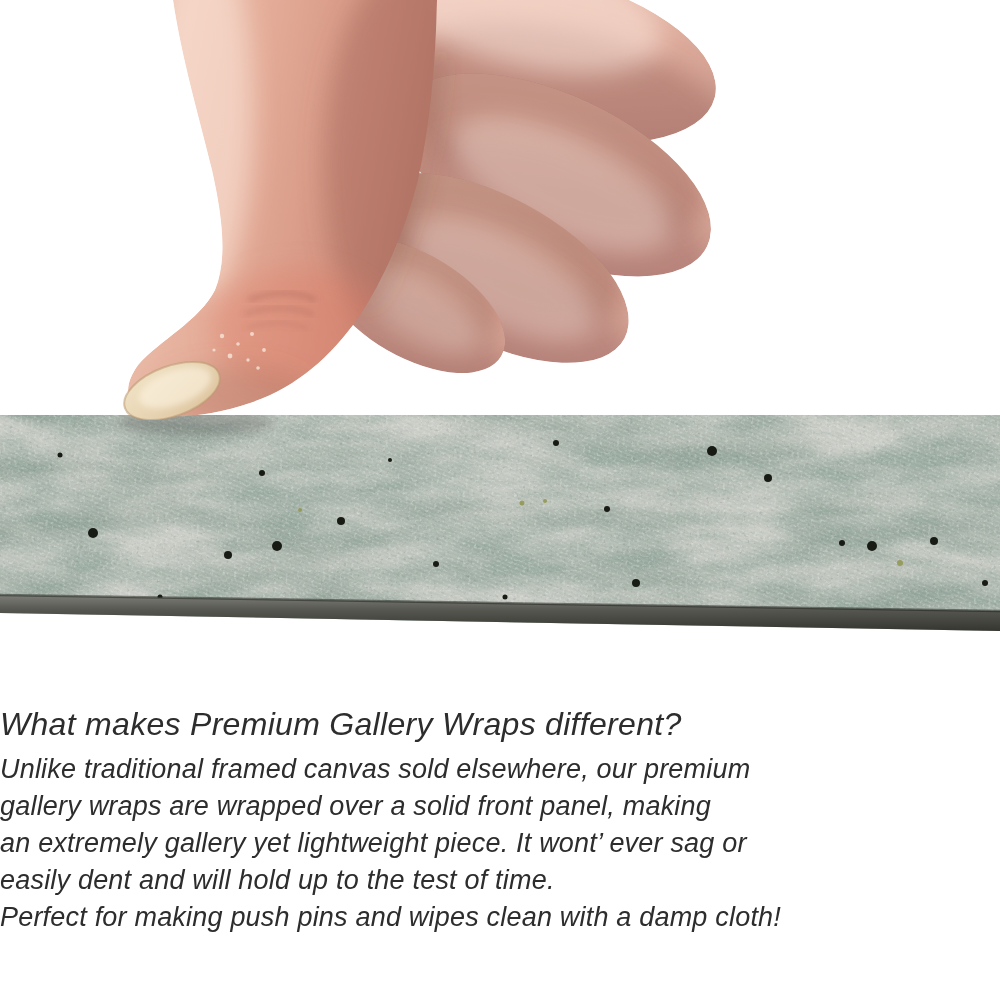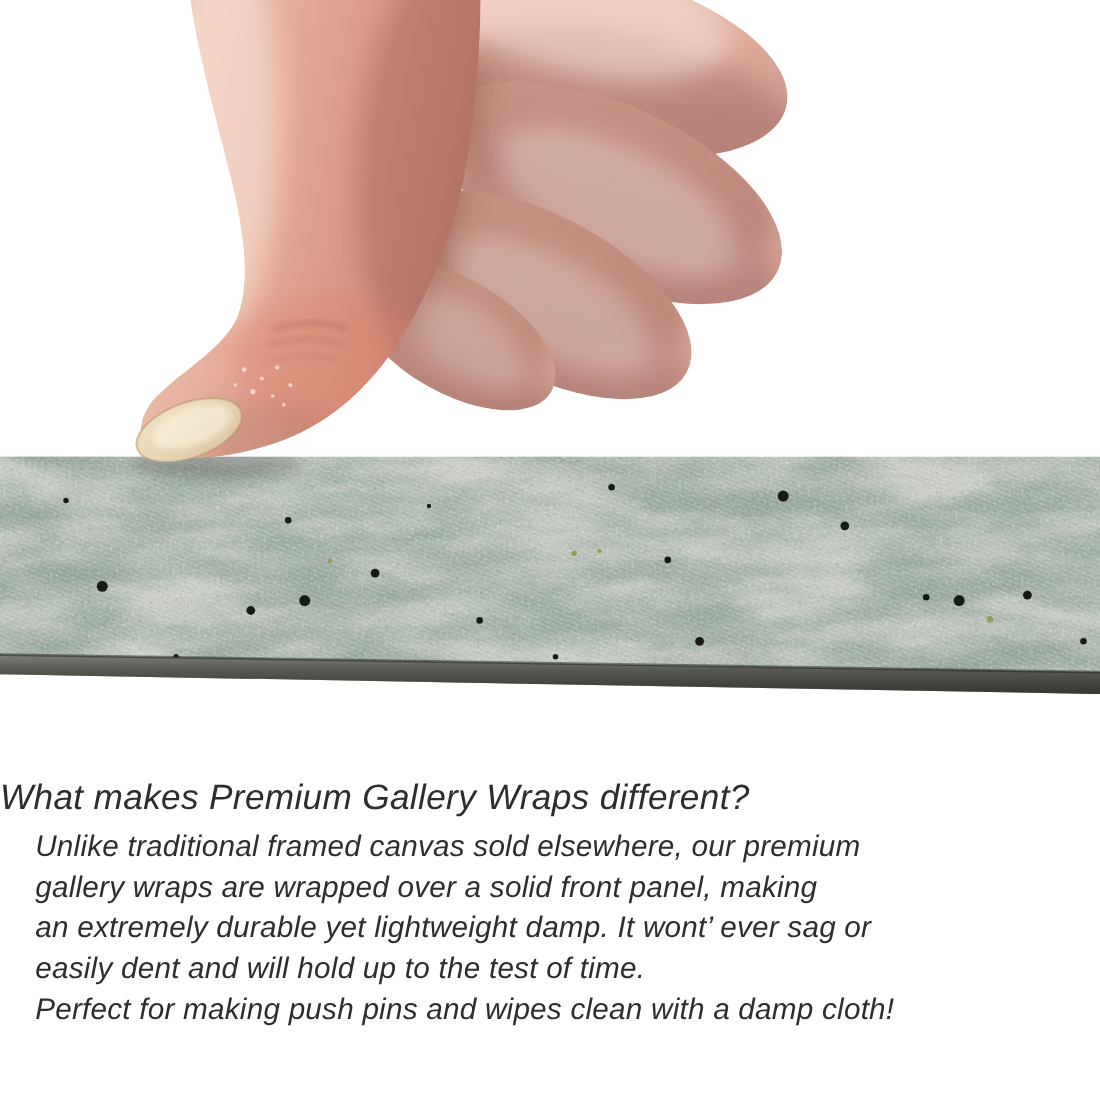--- a/index.html
+++ b/index.html
@@ -11,21 +11,21 @@
   .strip-wrap{position:absolute;top:415px;left:0;width:1000px;height:218px;z-index:1;}
   .copy{
     position:absolute;top:704px;left:0;width:1000px;z-index:3;
     text-align:left;font-style:italic;color:#2d2d2d;
   }
   .copy h2{
     margin:0 0 7px 0;font-size:32px;line-height:40px;font-weight:400;
     letter-spacing:0.3px;font-style:italic;
   }
   .copy p{
-    margin:0;font-size:27px;line-height:37px;font-weight:400;letter-spacing:0.2px;padding-left:32px;
+    margin:0;font-size:27px;line-height:37px;font-weight:400;letter-spacing:0.2px;
   }
 </style>
 </head>
 <body>
 
 <div class="page">
 
   <div class="hand-wrap">
     <svg width="1000" height="420" viewBox="0 0 1000 420" xmlns="http://www.w3.org/2000/svg">
       <defs>
@@ -205,18 +205,18 @@
         <path d="M0,180 L1000,196 L1000,218 L0,200 Z" fill="url(#edgeG)"></path>
         <path d="M0,180 L1000,196" stroke="rgba(30,32,27,0.5)" stroke-width="2.5" fill="none"></path>
       </g>
     </svg>
   </div>
 
   <div class="copy">
     <h2>What makes Premium Gallery Wraps different?</h2>
     <p>Unlike traditional framed canvas sold elsewhere, our premium</p>
     <p>gallery wraps are wrapped over a solid front panel, making</p>
-    <p>an extremely durable yet lightweight damp. It wont’ ever sag or</p>
+    <p>an extremely gallery yet lightweight piece. It wont’ ever sag or</p>
     <p>easily dent and will hold up to the test of time.</p>
     <p>Perfect for making push pins and wipes clean with a damp cloth!</p>
   </div>
 
 </div>
 
 </body></html>

